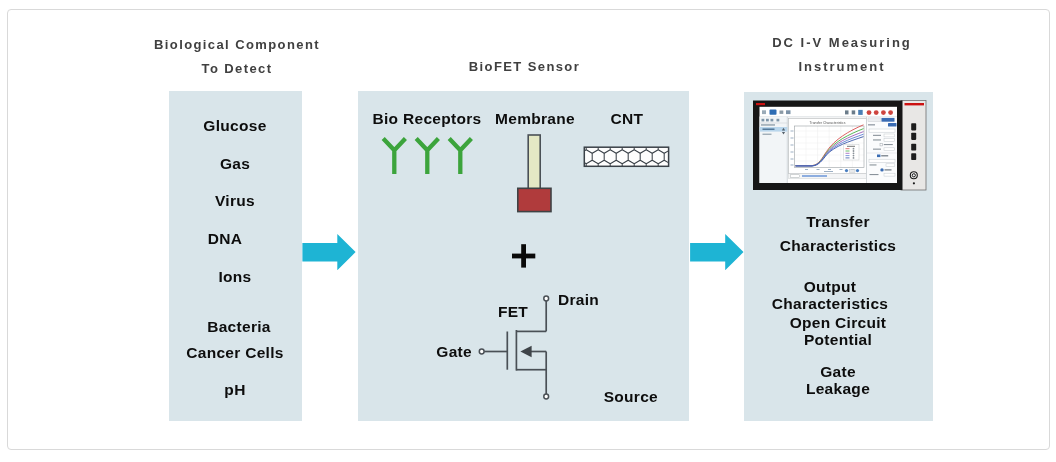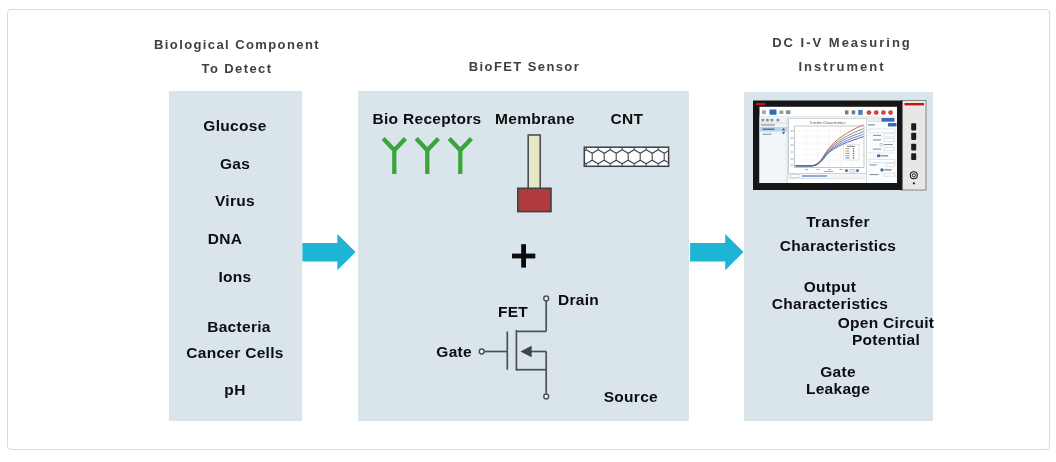--- a/index.html
+++ b/index.html
@@ -38,21 +38,21 @@
 <div class="item" style="left:366px;width:122px;top:111px;">Bio Receptors</div>
 <div class="item" style="left:474px;width:122px;top:111px;">Membrane</div>
 <div class="item" style="left:566px;width:122px;top:111px;">CNT</div>
 <div class="item" style="left:453px;width:120px;top:304px;">FET</div>
 <div class="item" style="left:372px;width:100px;top:344px;text-align:right;">Gate</div>
 <div class="item" style="left:558px;width:100px;top:292px;text-align:left;">Drain</div>
 <div class="item" style="left:558px;width:100px;top:389px;text-align:right;">Source</div>
 
 <div class="item" style="left:744px;width:188px;top:210.3px;line-height:24px;">Transfer<br>Characteristics</div>
 <div class="item" style="left:744px;width:172px;top:278px;line-height:17px;">Output<br>Characteristics</div>
-<div class="item" style="left:744px;width:188px;top:313.9px;line-height:17px;padding-left:48px;">Open Circuit<br>Potential</div>
+<div class="item" style="left:744px;width:188px;top:313.9px;line-height:17px;">Open Circuit<br>Potential</div>
 <div class="item" style="left:744px;width:188px;top:363.3px;line-height:17px;">Gate<br>Leakage</div>
 
 <svg width="1056" height="462" viewBox="0 0 1056 462">
 
   <path fill="#1eb4d4" d="M302.4,243.1 H337.3 V233.9 L355.6,252.1 L337.3,270.2 V261.4 H302.4 Z"></path>
   <path fill="#1eb4d4" d="M690.1,243.1 H725.2 V233.9 L743.5,252.1 L725.2,270.2 V261.4 H690.1 Z"></path>
 
   <g stroke="#3ca43c" stroke-width="4.3" fill="none">
     <path d="M394.3,174 V150.3 M394.3,150.3 L383.2,138.6 M394.3,150.3 L405.4,138.6"></path>
     <path d="M427.3,174 V150.3 M427.3,150.3 L416.2,138.6 M427.3,150.3 L438.4,138.6"></path>

